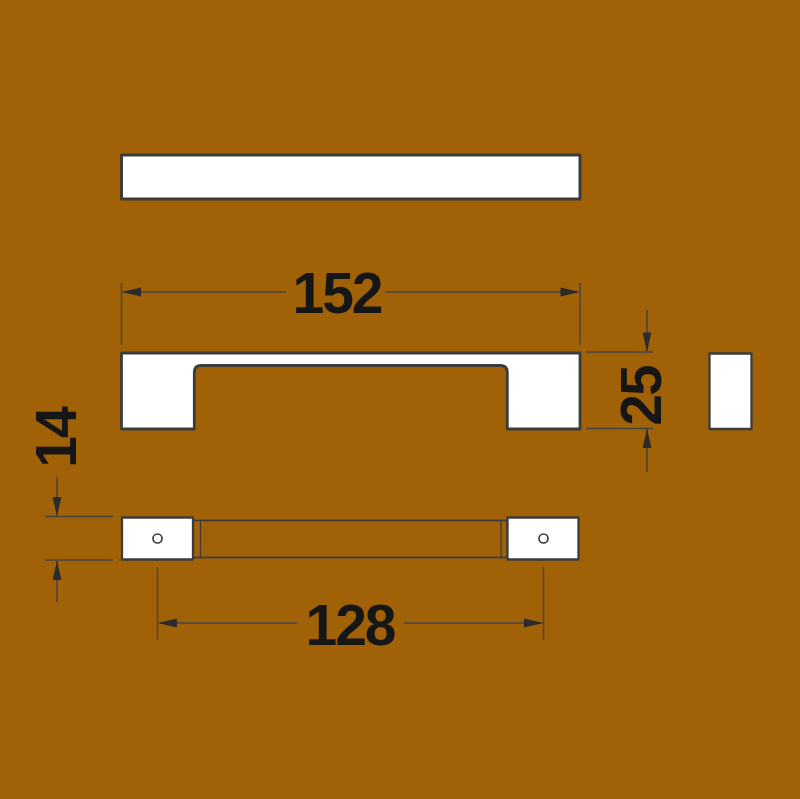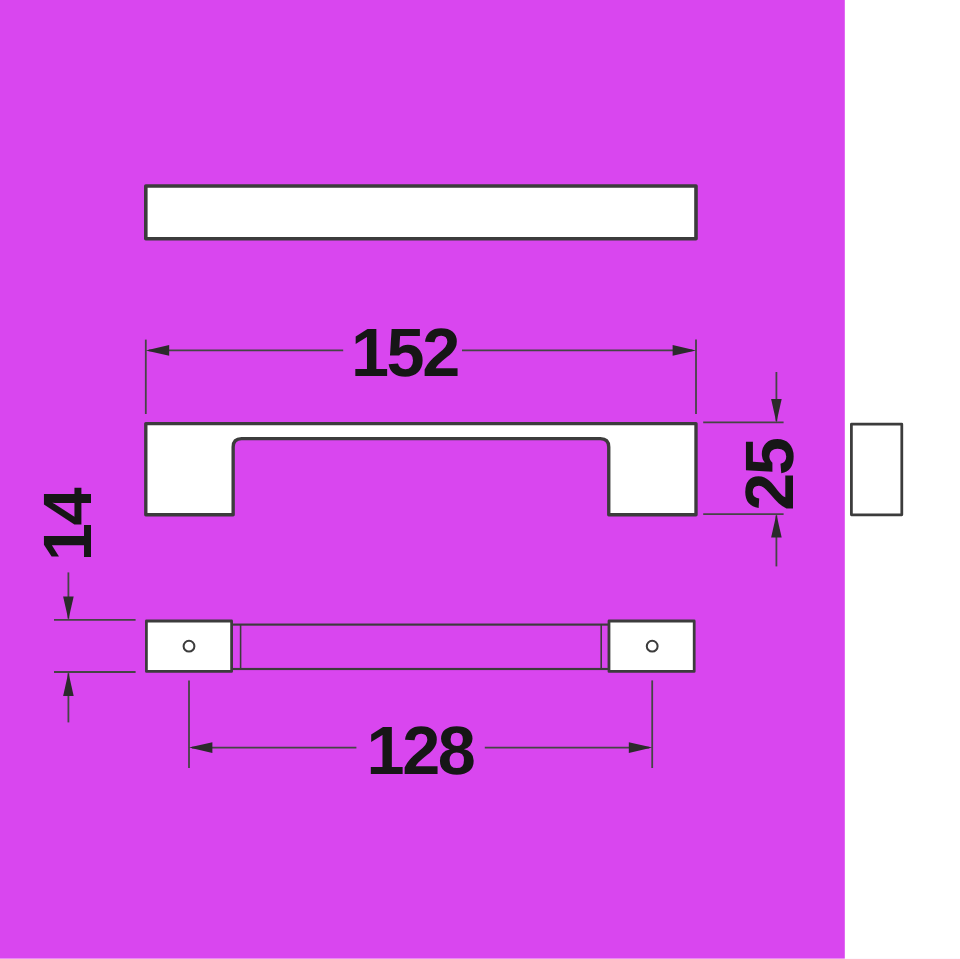--- a/index.html
+++ b/index.html
@@ -6,23 +6,23 @@
     margin: 0;
     padding: 0;
     background: #ffffff;
     width: 800px;
     height: 799px;
     overflow: hidden;
     font-family: "Liberation Sans", sans-serif;
   }
   .drawing-stage {
     position: relative;
-    width: 704px;
+    width: 800px;
     height: 799px;
-    background: #d946ef;
+    background: #a16207;
   }
   svg { display: block; }
   .outline {
     fill: #ffffff;
     stroke: #3c3c3c;
     stroke-width: 2.8;
     stroke-linejoin: round;
   }
   .outline-thick { stroke-width: 3; }
   .outline-mid   { stroke-width: 2.3; }

